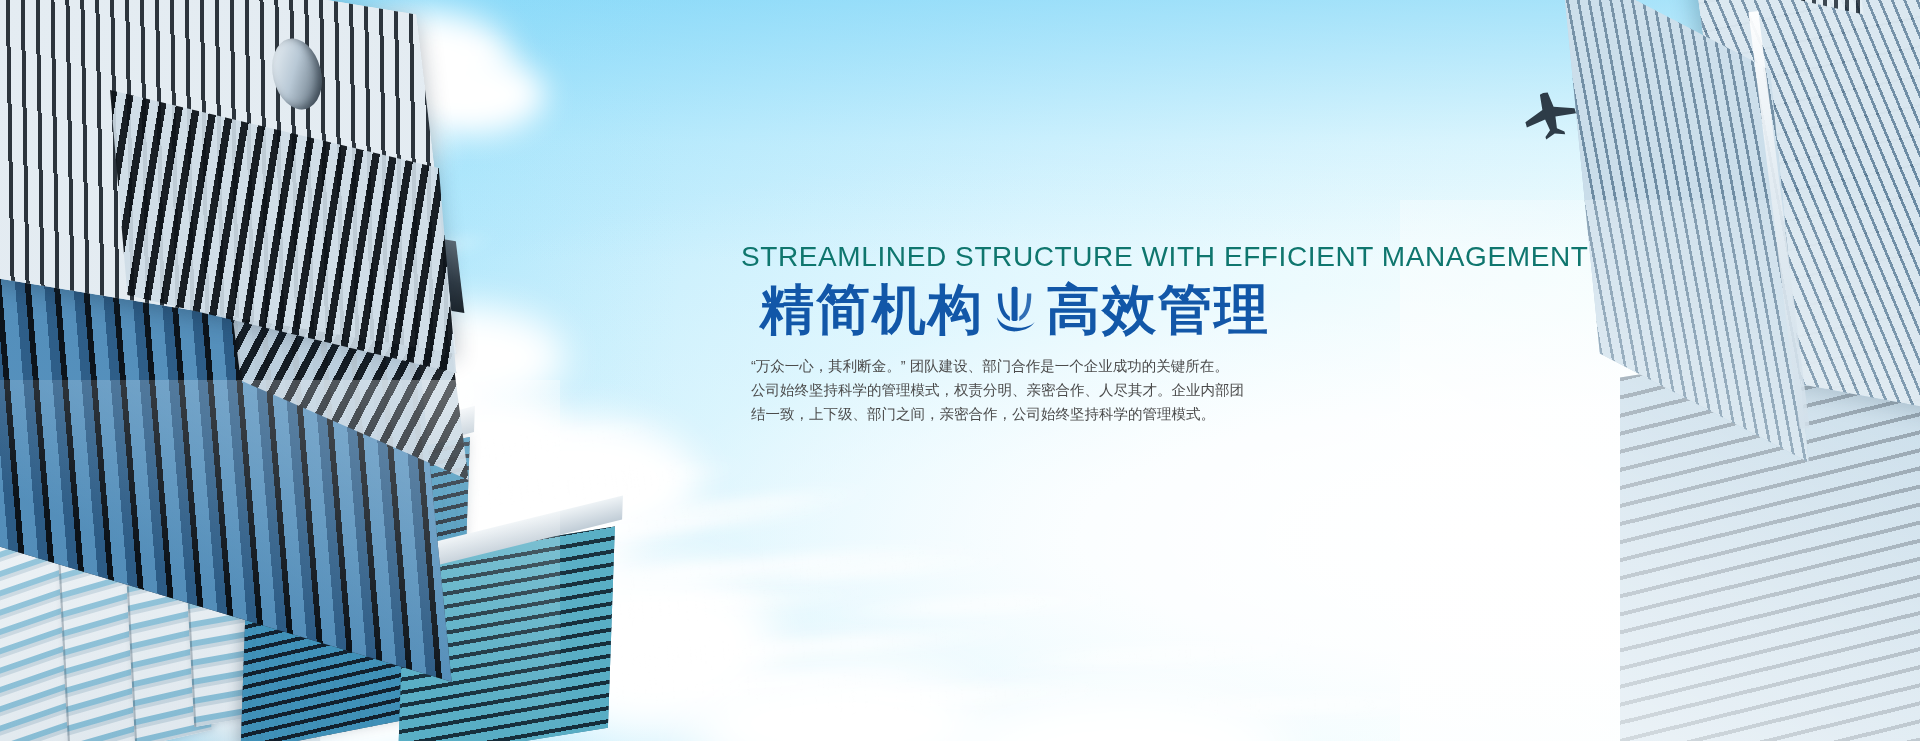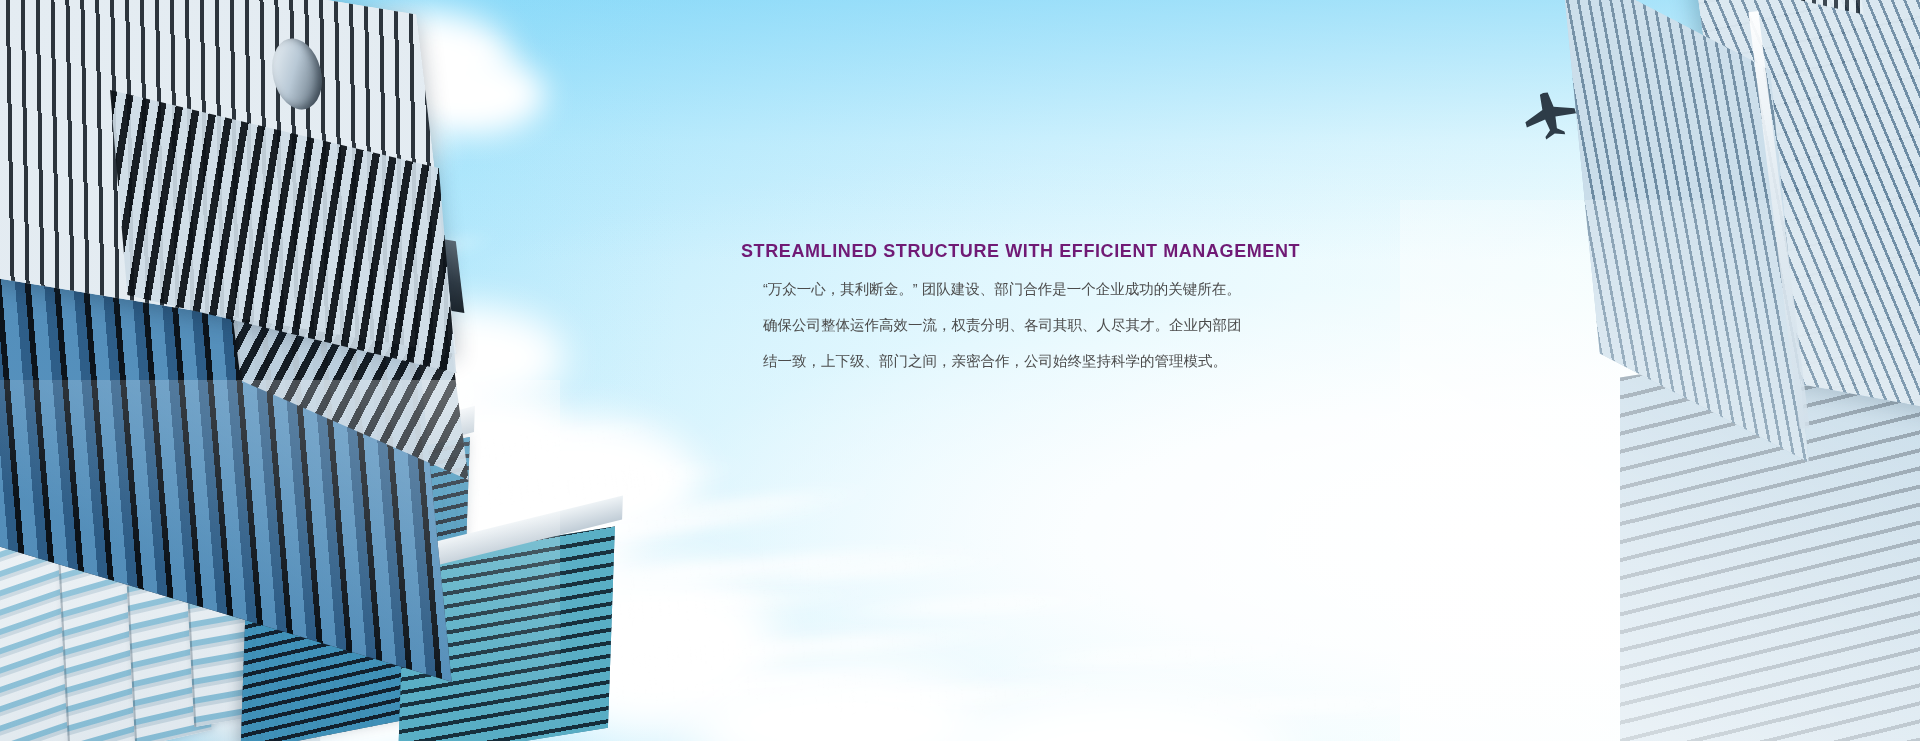--- a/index.html
+++ b/index.html
@@ -367,24 +367,24 @@
   
   .copy {
     position: absolute;
     left: 745px;
     top: 242px;
     width: 540px;
     text-align: center;
     z-index: 20;
   }
   .eyebrow {
-    font-size: 18px;
+    font-size: 28px;
     letter-spacing: 0.6px;
-    color: #701a75;
-    font-weight: 700;
+    color: #0f766e;
+    font-weight: 400;
     line-height: 1.1;
     white-space: nowrap;
     margin-left: -4px;
   }
   .headline {
     margin-top: 6px;
     font-size: 54px;
     font-weight: 700;
     color: #1257a8;
     line-height: 1.12;
@@ -406,21 +406,21 @@
   .body-copy {
     margin-top: 16px;
     font-size: 14.5px;
     line-height: 1.65;
     color: #4b4b4b;
     text-align: justify;
     text-align-last: left;
     width: 520px;
     margin-left: 6px;
   }
-  .body-copy p { margin: 12px; }
+  .body-copy p { margin: 0; }
 </style>
 </head>
 <body>
 
 <div id="banner">
 
   <div class="sky-base"></div>
   <div class="sky-top-tint"></div>
   <div class="sky-left-tint"></div>
 
@@ -502,22 +502,38 @@
         <path d="M30 4 L35 5 L37 22 L59 30 L59 36 L36 33 L34 46 L41 52 L41 55 L30 51 L19 55 L19 52 L26 46 L24 33 L2 36 L2 30 L24 22 L26 5 Z"></path>
         <ellipse cx="30" cy="28" rx="4" ry="22"></ellipse>
       </g>
     </svg>
   </div>
 
   <div class="copy">
 
     <div class="eyebrow">STREAMLINED STRUCTURE WITH EFFICIENT MANAGEMENT</div>
 
+    <div class="headline">
+      <span>精简机构</span>
+
+      <span class="ornament">
+        <svg viewBox="0 0 48 56" xmlns="http://www.w3.org/2000/svg">
+          <g fill="#1257a8">
+            <rect x="20" y="2" width="7" height="40" rx="2"></rect>
+            <path d="M9 10 c0 14 2 22 9 27 l0 5 c-11 -5 -14 -17 -14 -32 z"></path>
+            <path d="M38 10 c0 14 -2 22 -9 27 l0 5 c11 -5 14 -17 14 -32 z" opacity="0.85"></path>
+            <path d="M3 38 c6 10 20 14 33 11 c5 -1 9 -3 11 -6 c-3 6 -11 10 -21 11 c-13 1 -21 -5 -23 -16 z"></path>
+          </g>
+        </svg>
+      </span>
+
+      <span>高效管理</span>
+    </div>
 
     <div class="body-copy">
       <p>“万众一心，其利断金。” 团队建设、部门合作是一个企业成功的关键所在。</p>
-      <p>确保公司整体运作高效一流，权责分明、各司其职、人尽其才。企业内部团</p>
+      <p>公司始终坚持科学的管理模式，权责分明、亲密合作、人尽其才。企业内部团</p>
       <p>结一致，上下级、部门之间，亲密合作，公司始终坚持科学的管理模式。</p>
     </div>
 
   </div>
 
 </div>
 
 </body></html>

